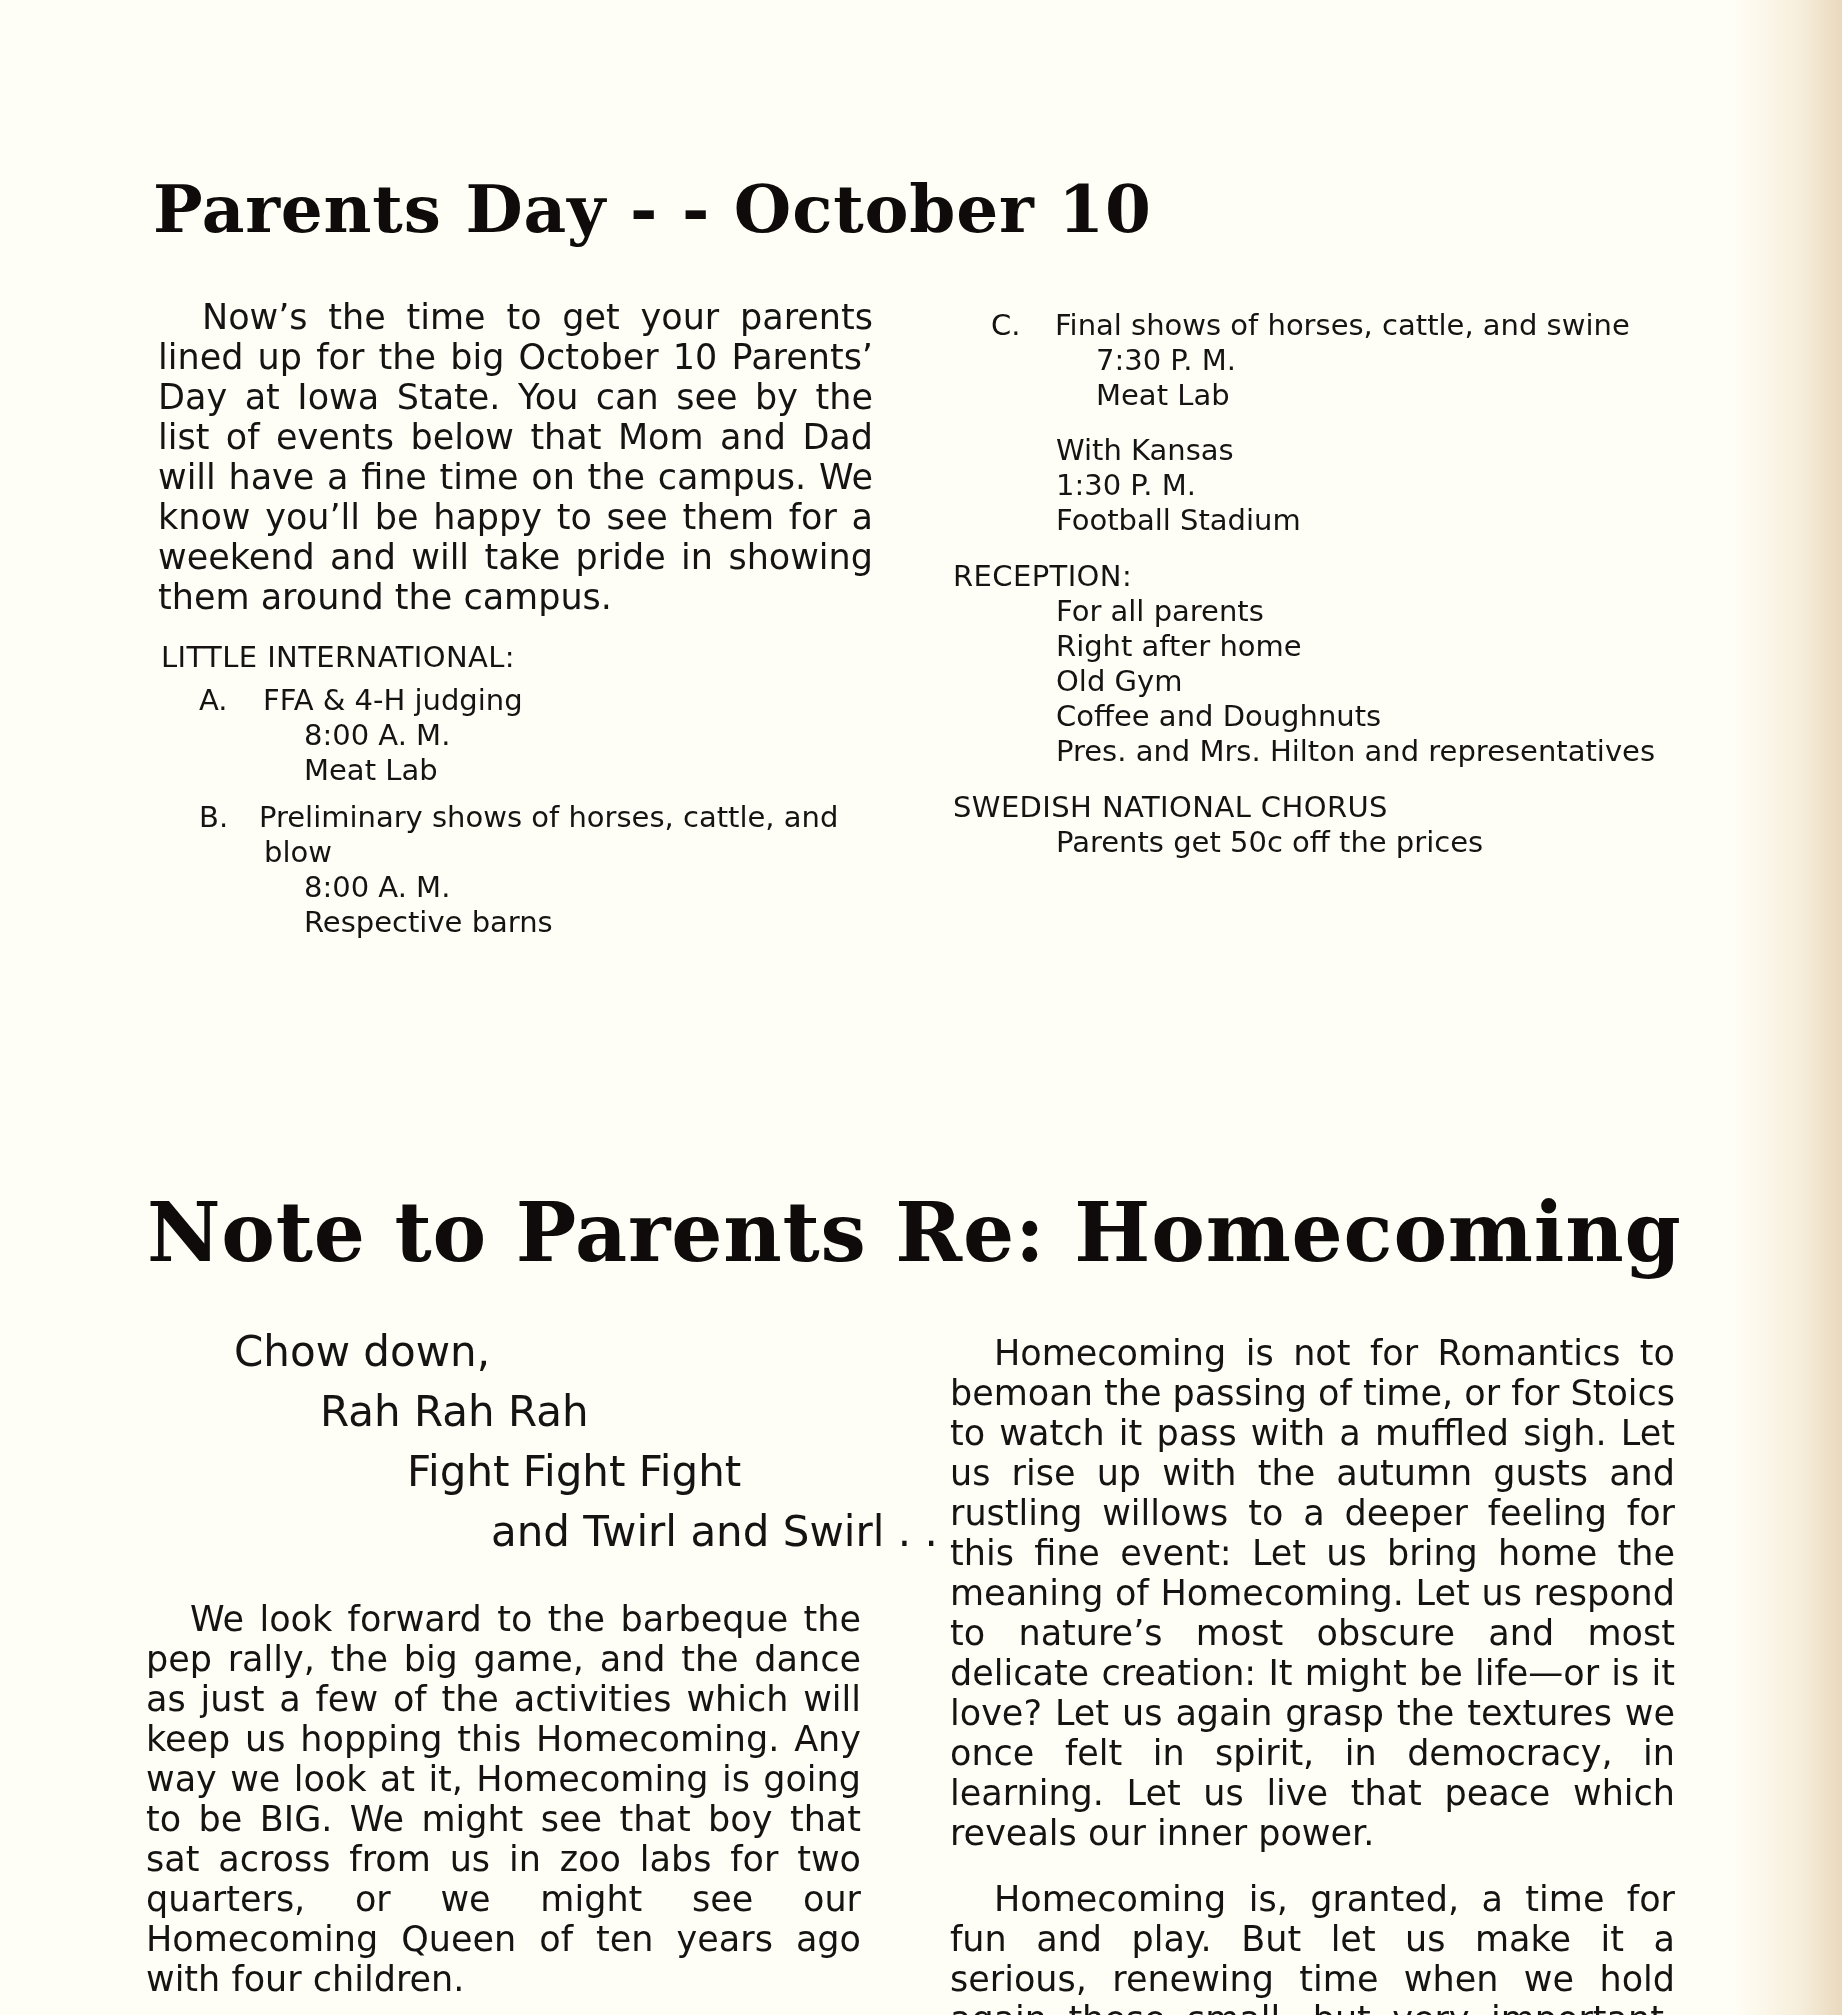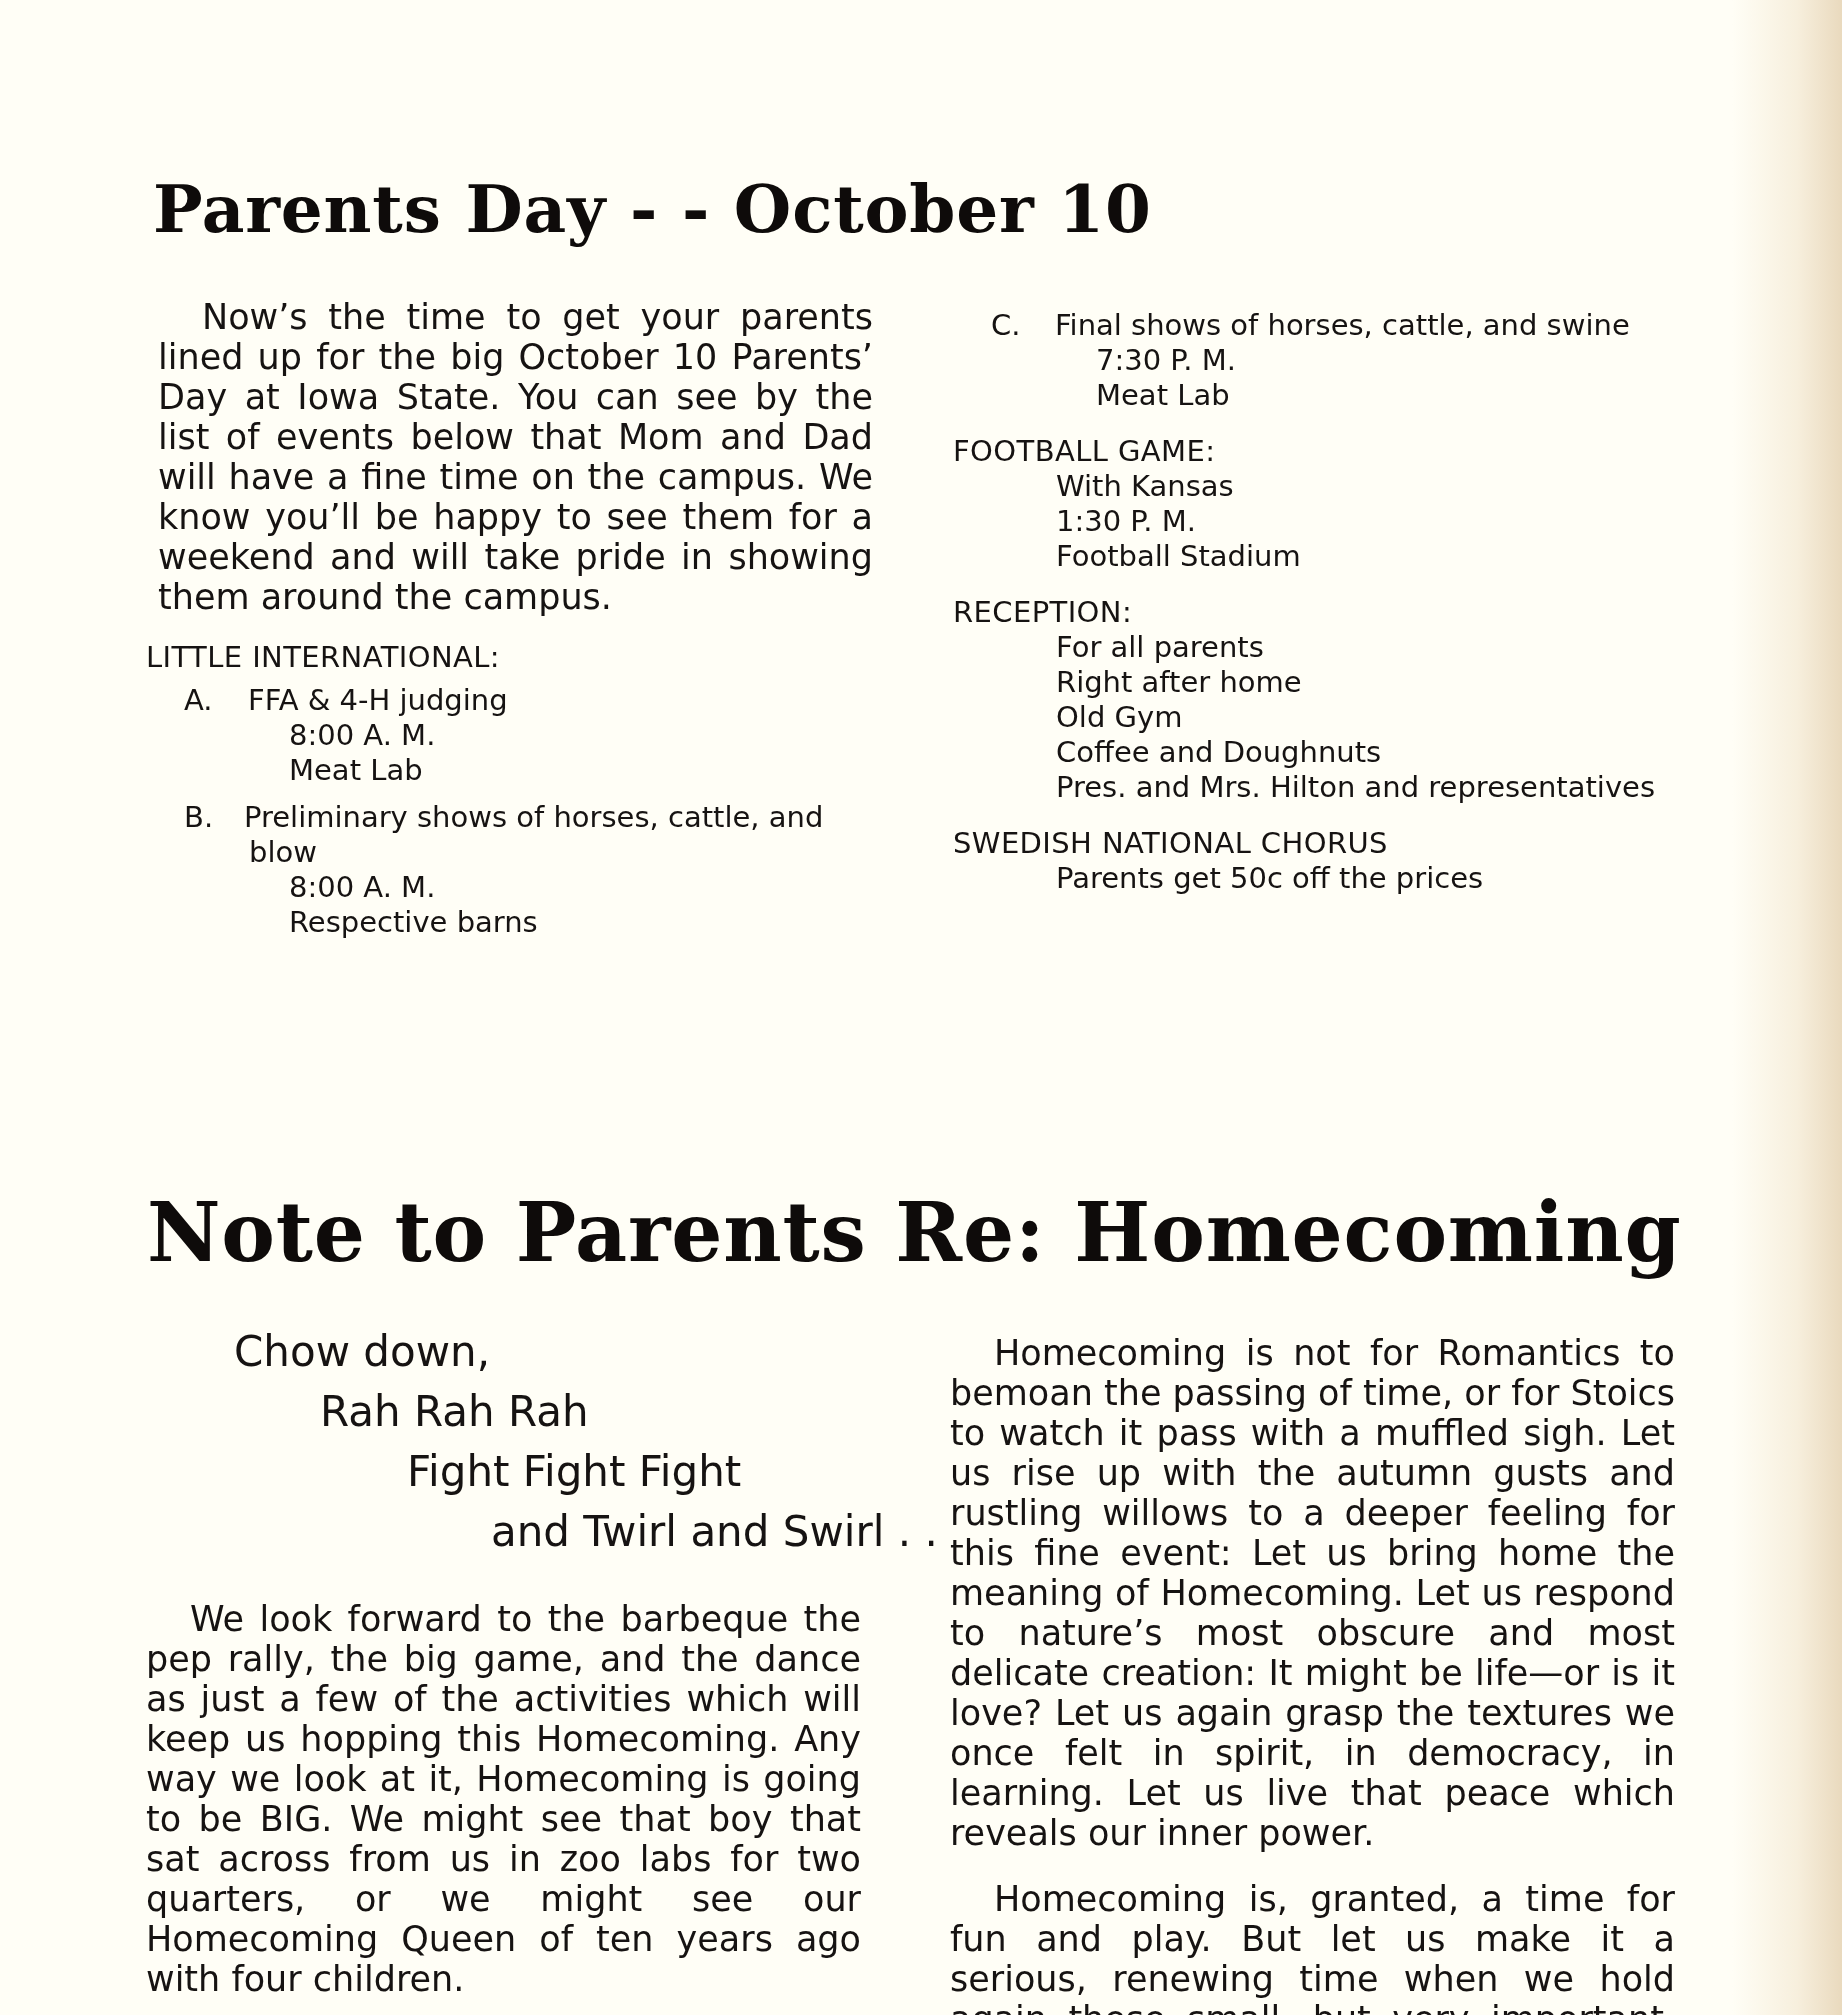--- a/index.html
+++ b/index.html
@@ -53,21 +53,21 @@
     .para {
       text-align: justify;
       text-indent: 44px;
       margin: 3px;
     }
     .line { white-space: nowrap; }
     .small { font-size: 29px; line-height: 35px; }
 
     
     .s1-left { left: 155px; top: 294px; width: 721px; }
-    .s1-list { left: 146px; top: 639px; width: 721px; }
+    .s1-list { left: 161px; top: 639px; width: 721px; }
     .s1-right { left: 953px; top: 308px; width: 733px; }
 
     .label-cap { font-size: 29px; line-height: 36px; letter-spacing: 0.4px; }
     .indent1 { padding-left: 38px; }
     .indent2 { padding-left: 103px; }
     .indent3 { padding-left: 143px; }
     .item-letter { display: inline-block; width: 64px; }
 
     
     .s2-chant { left: 161px; top: 1322px; width: 725px; font-size: 42px; line-height: 60px; }
@@ -110,21 +110,20 @@
   <div class="col s1-right small">
     <div>
       <div class="line indent1">
         <span class="item-letter">C.</span><span>Final shows of horses, cattle, and swine</span>
       </div>
       <div class="line indent3">7:30 P. M.</div>
       <div class="line indent3">Meat Lab</div>
     </div>
     <div class="gap"></div>
     <div>
-      <div class="label-cap">FOOTBALL GAME:</div>
       <div class="line indent2">With Kansas</div>
       <div class="line indent2">1:30 P. M.</div>
       <div class="line indent2">Football Stadium</div>
     </div>
     <div class="gap"></div>
     <div>
       <div class="label-cap">RECEPTION:</div>
       <div class="line indent2">For all parents</div>
       <div class="line indent2">Right after home</div>
       <div class="line indent2">Old Gym</div>

